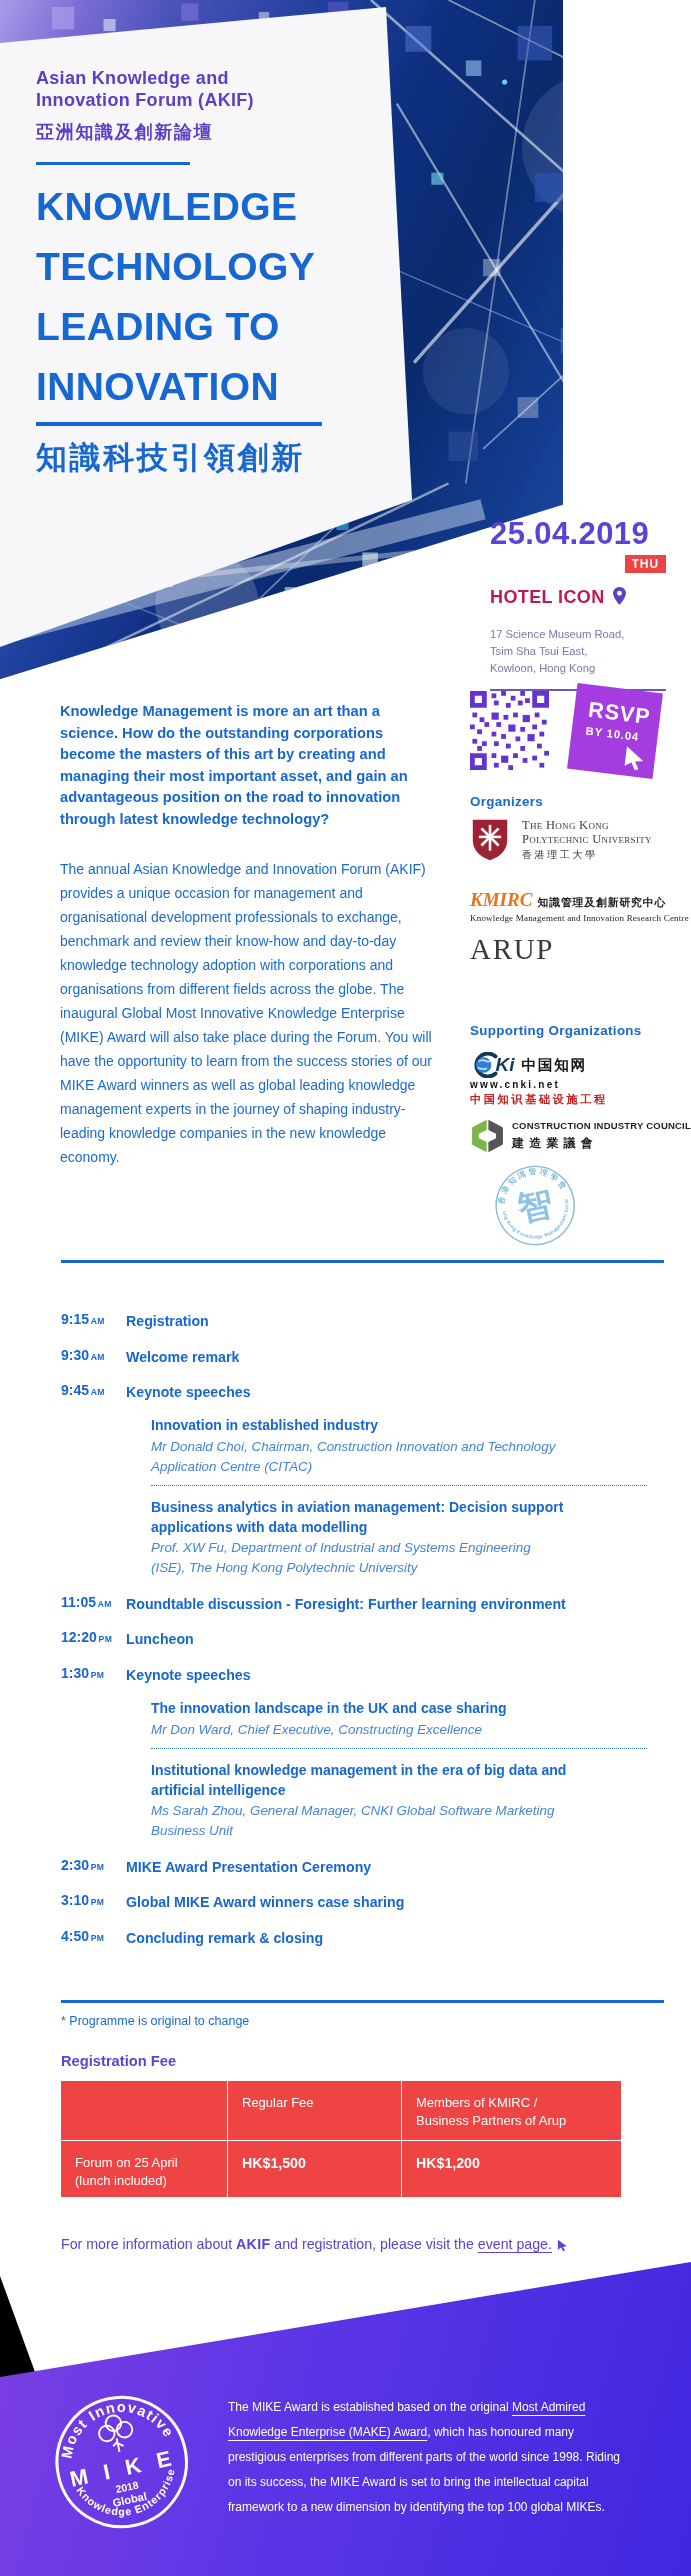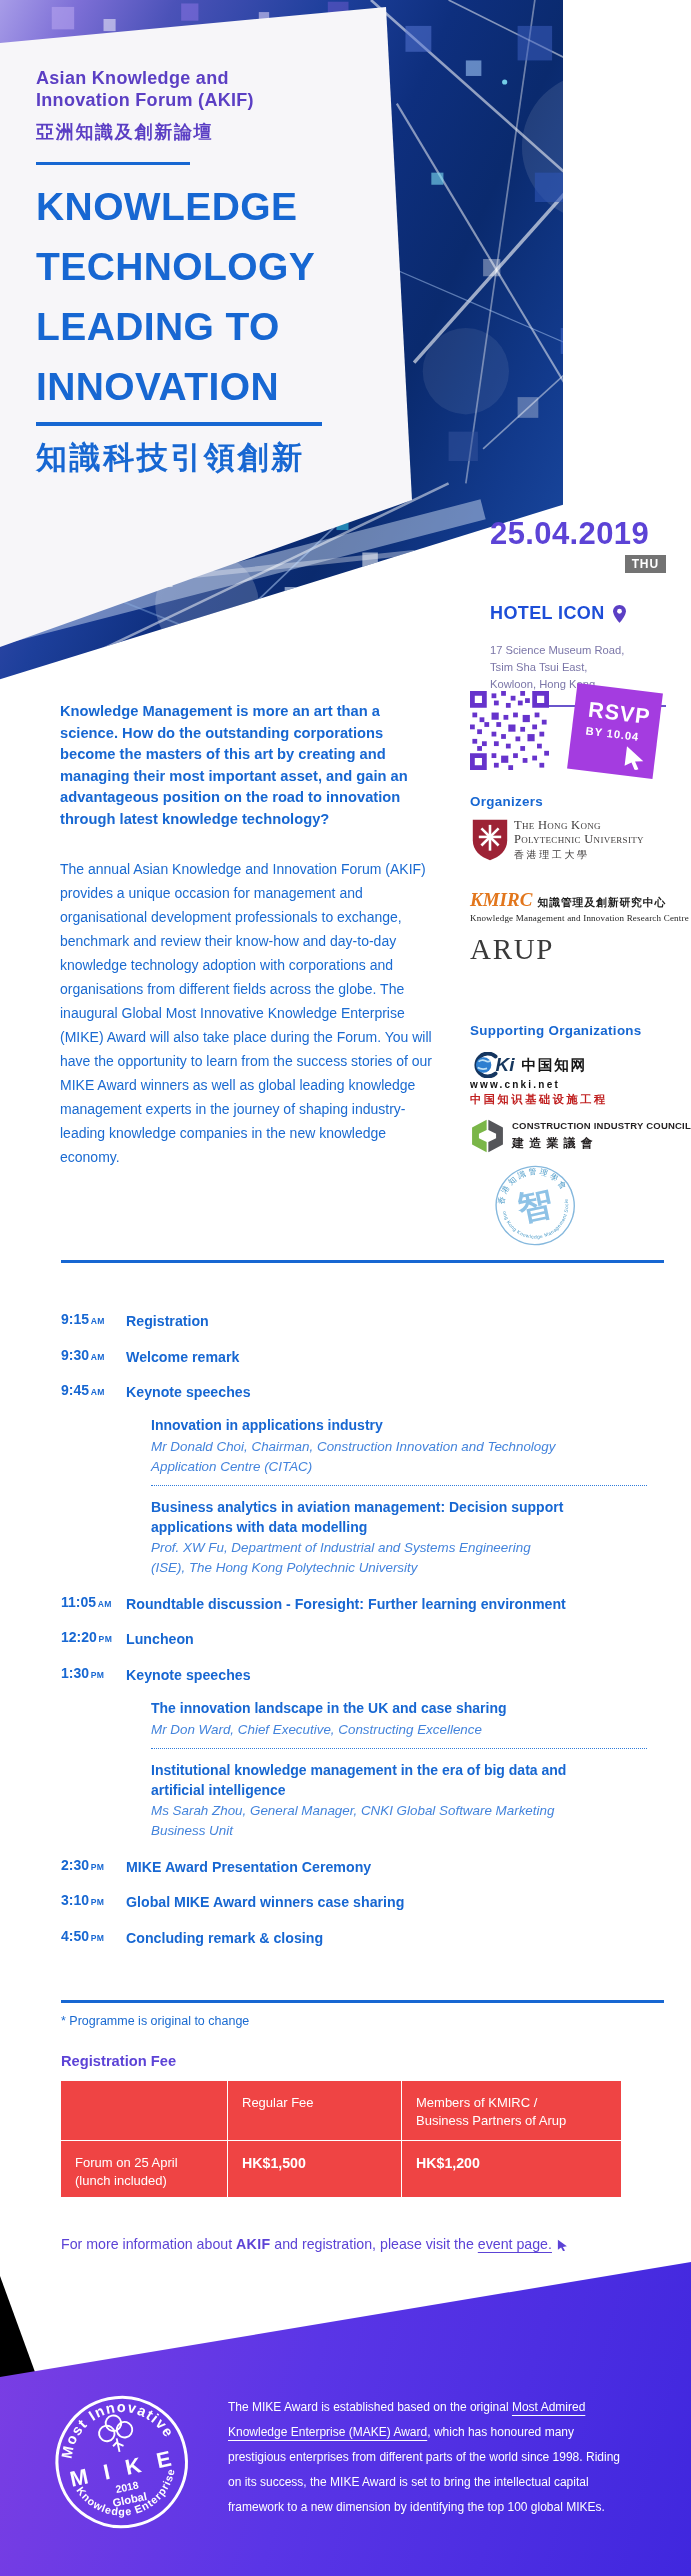--- a/index.html
+++ b/index.html
@@ -19,41 +19,41 @@
   .rule-blue{height:3.5px;background:#1767d2;}
   .rule1{width:154px;margin-top:18px;}
   .hero-h1{margin-top:12px;font-size:39px;line-height:60px;font-weight:bold;color:#1767d2;letter-spacing:0.4px;}
   .rule2{width:286px;margin-top:5.2px;}
   .hero-zh{margin-top:11.2px;font-size:31px;font-weight:bold;color:#1767d2;letter-spacing:2.6px;}
 
   
   .date-block{position:absolute;left:490px;top:516px;width:176px;}
   .date-big{font-size:31px;font-weight:bold;color:#5c43d6;letter-spacing:0.4px;}
   .thu-row{text-align:right;margin-top:2.6px;}
-  .thu-badge{display:inline-block;background:#737373;color:#fff;font-size:12px;font-weight:bold;
+  .thu-badge{display:inline-block;background:#ef4444;color:#fff;font-size:12px;font-weight:bold;
              padding:1.7px 7px 2.6px;letter-spacing:0.9px;}
-  .venue-row{margin-top:30px;font-size:18px;font-weight:bold;color:#1d4ed8;letter-spacing:0.4px;
-             display:flex;align-items:center;gap:8.6px;}
+  .venue-row{margin-top:14px;font-size:18px;font-weight:bold;color:#be185d;letter-spacing:0.4px;
+             display:flex;align-items:flex-start;gap:8.6px;}
   .addr{margin-top:18px;font-size:11.2px;color:#7b76a8;line-height:17px;}
   .addr span{display:block;}
   .rule-purple{width:176px;height:1.7px;background:#6a55cc;margin-top:12px;}
 
   
   .qr-rsvp{position:absolute;left:470px;top:686px;width:204px;height:97px;}
   .qr{position:absolute;left:0;top:5.2px;width:79px;height:79px;}
   .rsvp{position:absolute;left:102px;top:1.7px;width:86px;height:86px;background:#a43ce0;
         transform:rotate(7deg);color:#fff;padding:12px 0 0 14px;box-sizing:border-box;}
   .rsvp .r1{font-size:21.6px;font-weight:bold;letter-spacing:0.9px;}
   .rsvp .r2{font-size:11.2px;font-weight:bold;letter-spacing:0.9px;margin-top:1.7px;}
   .rsvp svg{position:absolute;right:8.6px;bottom:7px;}
 
   
   .label-blue{font-size:13.4px;font-weight:bold;color:#1767d2;letter-spacing:0.3px;}
   .lab-org{position:absolute;left:470px;top:794px;}
-  .polyu{position:absolute;left:470px;top:818px;display:flex;gap:4px;align-items:center;}
+  .polyu{position:absolute;left:470px;top:818px;display:flex;gap:12px;align-items:center;}
   .polyu-txt{font-family:"Liberation Serif",serif;color:#3f3c3c;}
   .polyu-en{font-variant:small-caps;font-size:12.5px;line-height:14px;letter-spacing:0.3px;}
   .polyu-zh{font-size:10px;margin-top:1.7px;letter-spacing:2.6px;}
   .kmirc{position:absolute;left:470px;top:889px;}
   .kmirc-row1{display:flex;align-items:baseline;gap:5.2px;}
   .kmirc-acr{font-family:"Liberation Serif",serif;font-style:italic;font-weight:bold;font-size:19px;color:#e2761c;}
   .kmirc-zh{font-size:10.8px;color:#1c1c1c;font-weight:bold;letter-spacing:0.9px;}
   .kmirc-full{font-family:"Liberation Serif",serif;font-size:9px;color:#1c1c1c;margin-top:1.7px;letter-spacing:0.2px;}
   .arup{position:absolute;left:470px;top:933px;font-family:"Liberation Serif",serif;
         font-size:29px;color:#3a3a3a;letter-spacing:1.7px;}
@@ -376,21 +376,21 @@
       <div class="prog-content">
           <div class="prog-title">Welcome remark</div>
         </div>
     </div>
 
     <div class="prog-row">
       <div class="prog-time"><span>9:45</span><span class="ampm">AM</span></div>
       <div class="prog-content">
         <div class="prog-title">Keynote speeches</div>
         <div class="prog-sub">
-          <div class="sub-title">Innovation in applications industry</div>
+          <div class="sub-title">Innovation in established industry</div>
           <div class="sub-speaker">Mr Donald Choi, Chairman, Construction Innovation and Technology Application Centre (CITAC)</div>
           <div class="dotted"></div>
           <div class="sub-title">Business analytics in aviation management: Decision support applications with data modelling</div>
           <div class="sub-speaker">Prof. XW Fu, Department of Industrial and Systems Engineering (ISE), The Hong Kong Polytechnic University</div>
         </div>
       </div>
     </div>
 
     <div class="prog-row">
       <div class="prog-time"><span>11:05</span><span class="ampm">AM</span></div>

